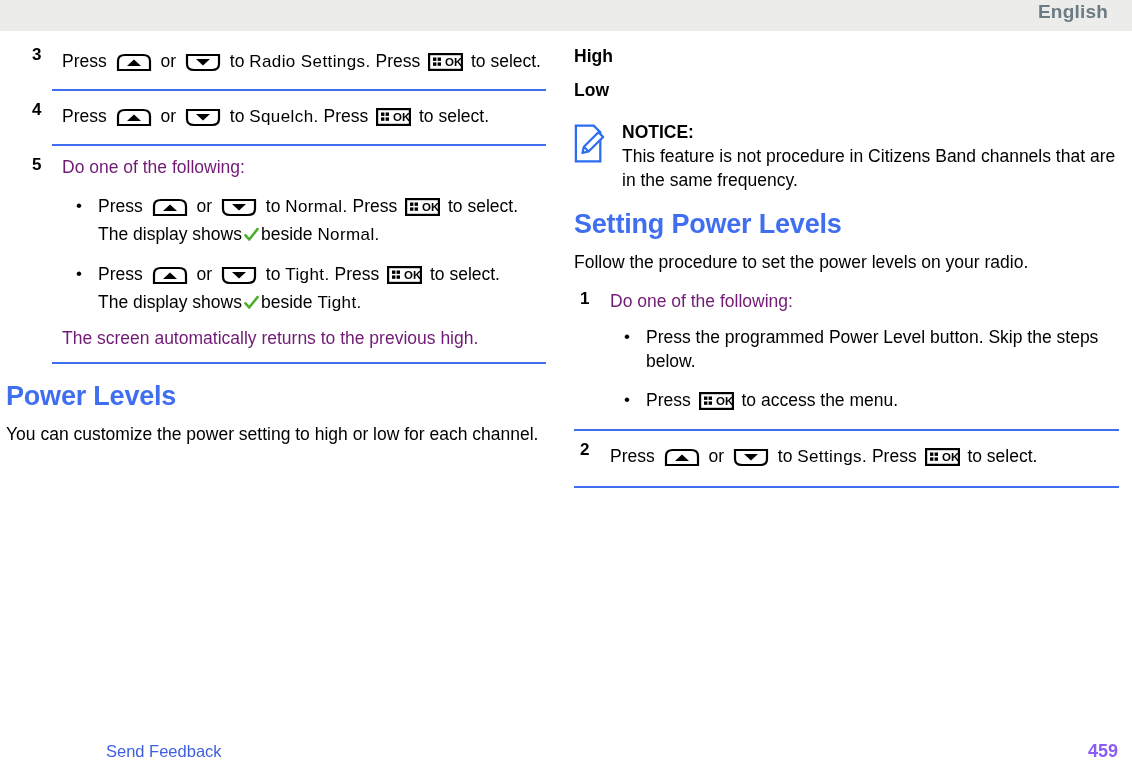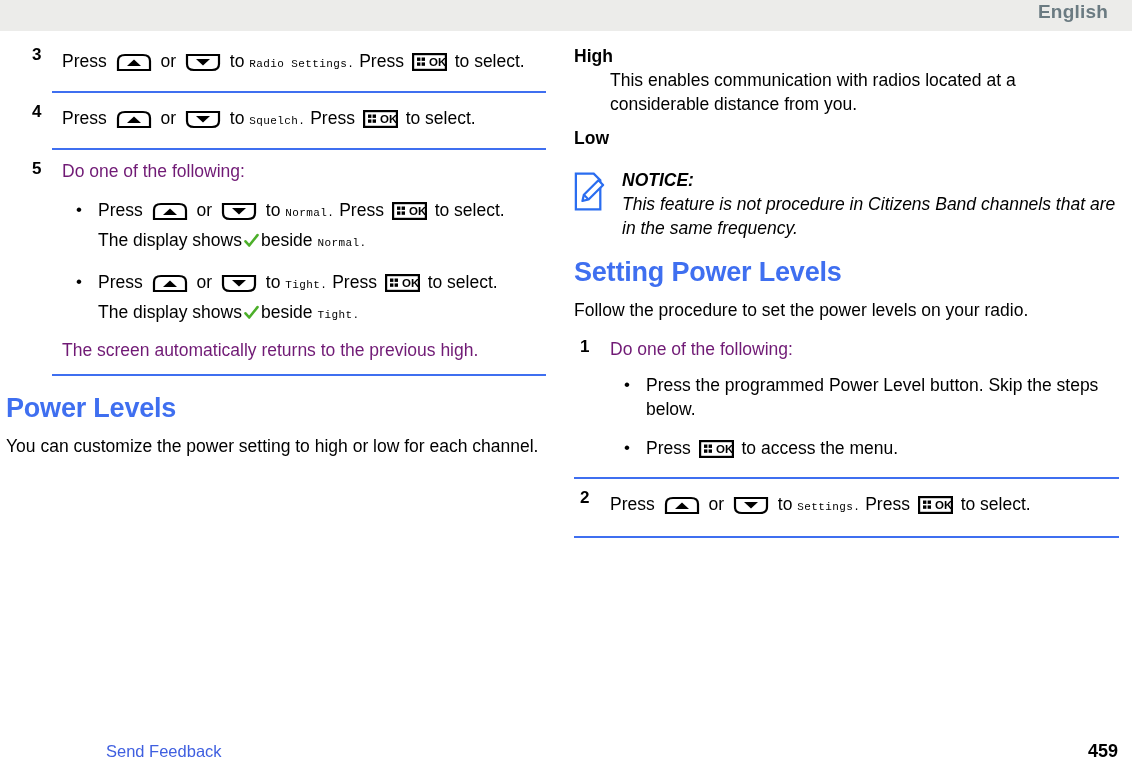--- a/index.html
+++ b/index.html
@@ -47,22 +47,22 @@
   .col-left  { left: 26px; }
   .col-right { left: 574px; width: 545px; }
 
   
   .body-text {
     font-size: 17.5px;
     line-height: 23px;
     color: #701a75;
   }
   .mono {
-    font-family: Liberation Mono, monospace;
-    font-size: 11px;
+    font-family: Liberation Sans, sans-serif;
+    font-size: 17px;
     letter-spacing: 0.4px;
     margin-top: 17px;
   }
   b, .bold { font-weight: normal; }
 
   
   .step {
     position: relative;
     padding-left: 36px;
     padding-top: 2px;
@@ -146,21 +146,20 @@
   .para {
     font-size: 17.5px;
     line-height: 24px;
     margin: 2px 0 0 0;
   }
 
   
   .notice {
     display: flex;
     margin: 18px 0 0 0;
-    font-style: italic;
   }
   .notice-icon {
     width: 34px;
     min-width: 34px;
     margin-right: 14px;
     padding-top: 2px;
   }
   .notice-title {
     font-size: 17.5px;
     font-weight: bold;
@@ -211,21 +210,21 @@
     color: #3f5fe0;
     text-decoration: none;
     line-height: 22px;
   }
   .footer-page {
     position: absolute;
     right: 14px;
     bottom: 0px;
     font-size: 18px;
     font-weight: bold;
-    color: #000000;
+    color: #8b5cf6;
     line-height: 22px;
   }
 </style>
 </head>
 <body>
 
 <svg width="0" height="0" style="position:absolute" aria-hidden="true">
   <defs>
     <g id="ic-up">
       <path d="M2,17 L2,8 Q2,2 9,2 L27,2 Q34,2 34,8 L34,17 Z" fill="#ffffff" stroke="#000000" stroke-width="2.2"></path>
@@ -388,21 +387,20 @@
     <div style="margin-left:-20px">
       <div class="h1">Power Levels</div>
       <div class="para">You can customize the power setting to high or low for each channel.</div>
     </div>
   </div>
 
   <div class="col col-right">
 
     <div>
       <div class="dt">High</div>
-      <div class="dd">This enables communication with radios located at a considerable distance from you.</div>
       <div class="dt" style="margin-top:10px">Low</div>
     </div>
 
     <div class="notice">
       <div class="notice-icon">
         <svg width="31" height="44" viewBox="0 0 33 43">
             <use href="#ic-notice"></use>
           </svg>
       </div>
       <div>

